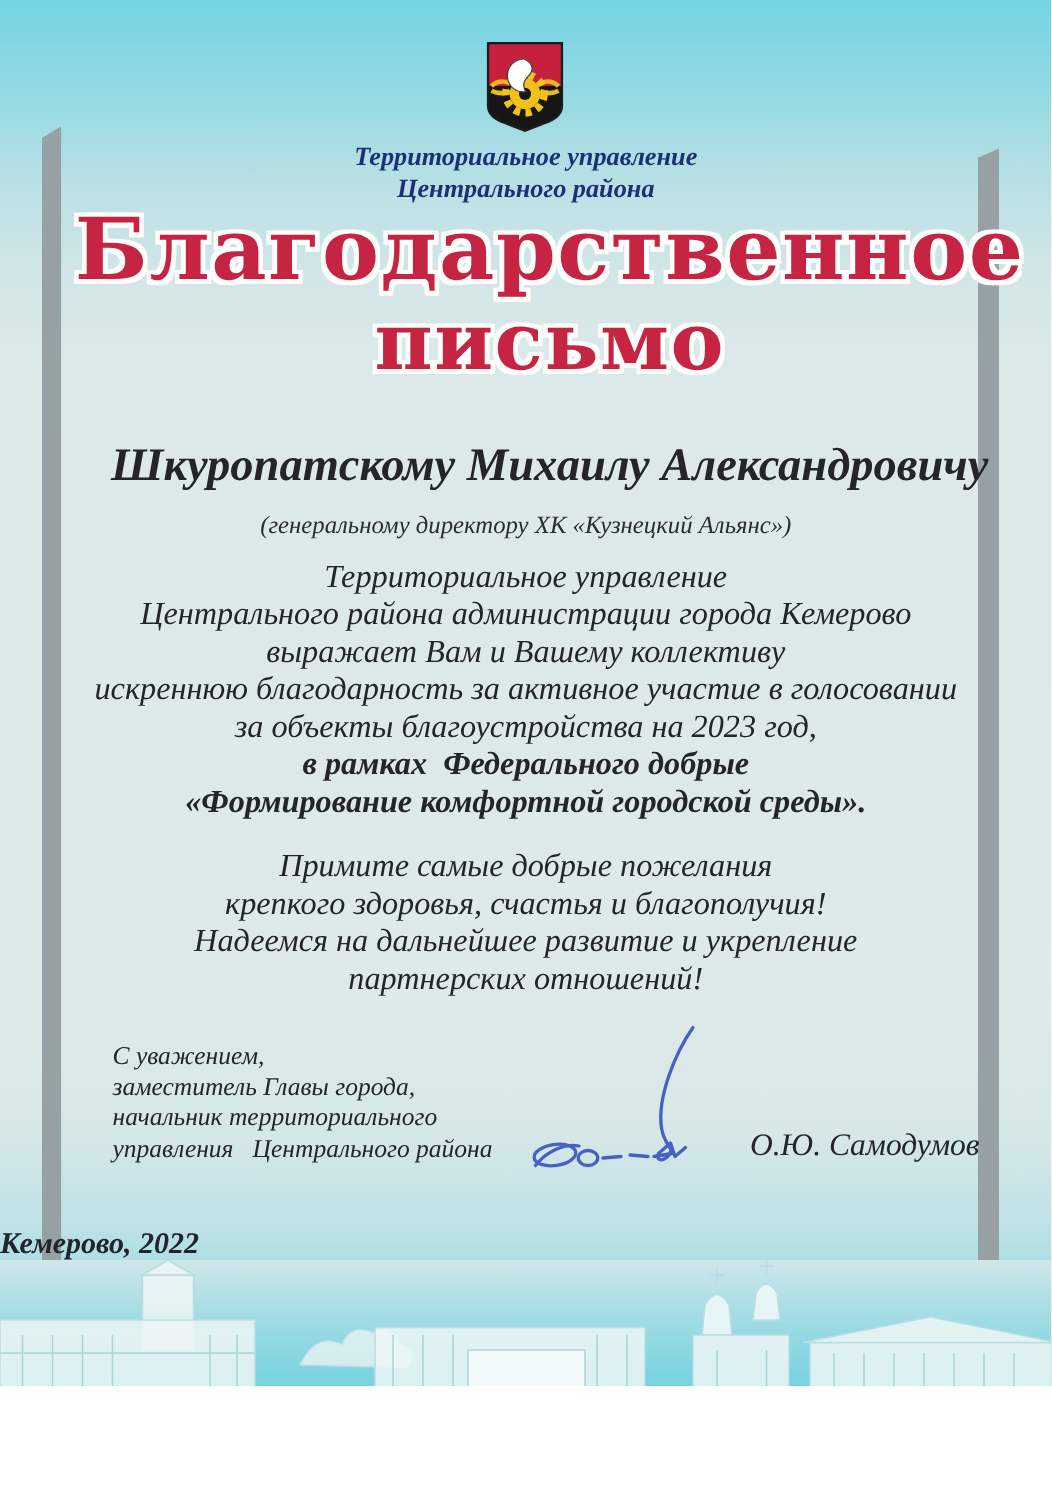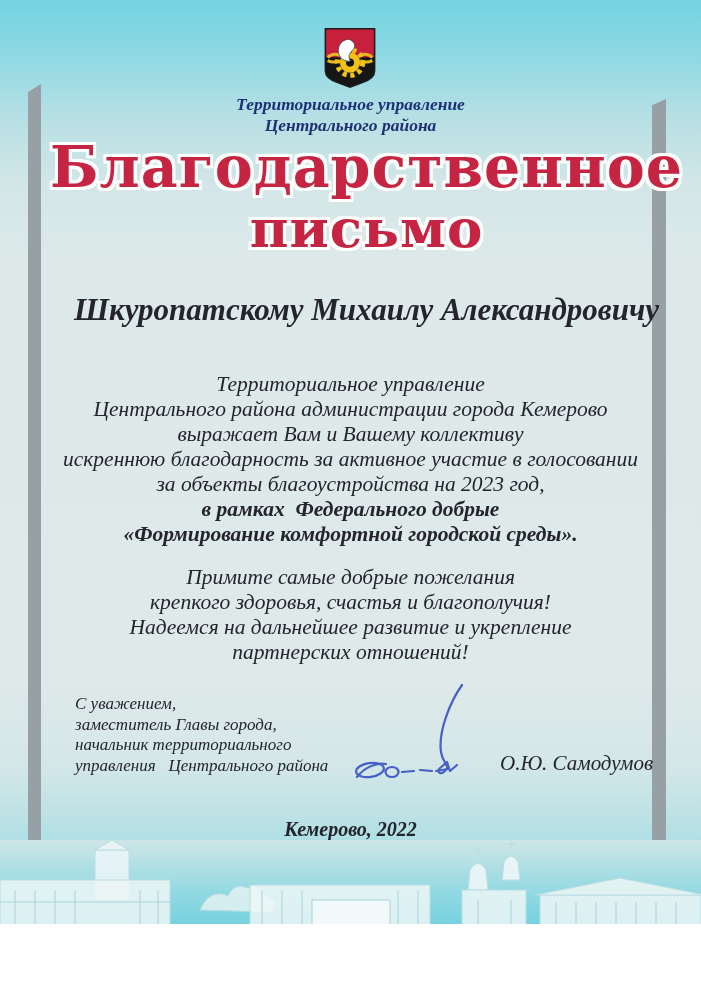--- a/index.html
+++ b/index.html
@@ -37,21 +37,21 @@
   .b1b{top:497px;font-weight:bold;}
   .b2{top:565px;}
   
   .signoff{position:absolute;left:75px;top:694px;font-style:italic;font-size:17px;
            line-height:1.21;color:#23242c;text-align:left;}
   .signoff div{white-space:pre-wrap;}
   .signer{position:absolute;left:500px;top:751px;width:160px;font-style:italic;
           font-size:21px;color:#23242c;}
   .signature-svg{position:absolute;left:350px;top:682px;}
   
-  .place{position:absolute;left:0;top:818px;width:100%;text-align:center;
+  .place{position:absolute;left:0;top:818px;width:100%;
          font-style:italic;font-size:20px;font-weight:600;color:#23242c;}
   
   .skyline{position:absolute;left:0;top:840px;width:701px;height:160px;}
   .hashtag{position:absolute;left:13px;top:954px;font-family:Liberation Sans, sans-serif;
            font-size:32px;letter-spacing:1.5px;color:#a9b3b9;font-weight:500;}
 </style>
 </head>
 <body>
 
 <div class="page">
@@ -78,20 +78,21 @@
     <div>Территориальное управление</div>
     <div>Центрального района</div>
   </div>
 
   <div class="title">
     <div class="l1">Благодарственное</div>
     <div class="l2">письмо</div>
   </div>
 
   <div class="recipient">Шкуропатскому Михаилу Александровичу</div>
+  <div class="role">(генеральному директору ХК «Кузнецкий Альянс»)</div>
 
   <div class="body-block b1">
       <div>Территориальное управление</div>
       <div>Центрального района администрации города Кемерово</div>
       <div>выражает Вам и Вашему коллективу</div>
       <div>искреннюю благодарность за активное участие в голосовании</div>
       <div>за объекты благоустройства на 2023 год,</div>
     </div>
   <div class="body-block b1b">
       <div>в рамках  Федерального добрые</div>

